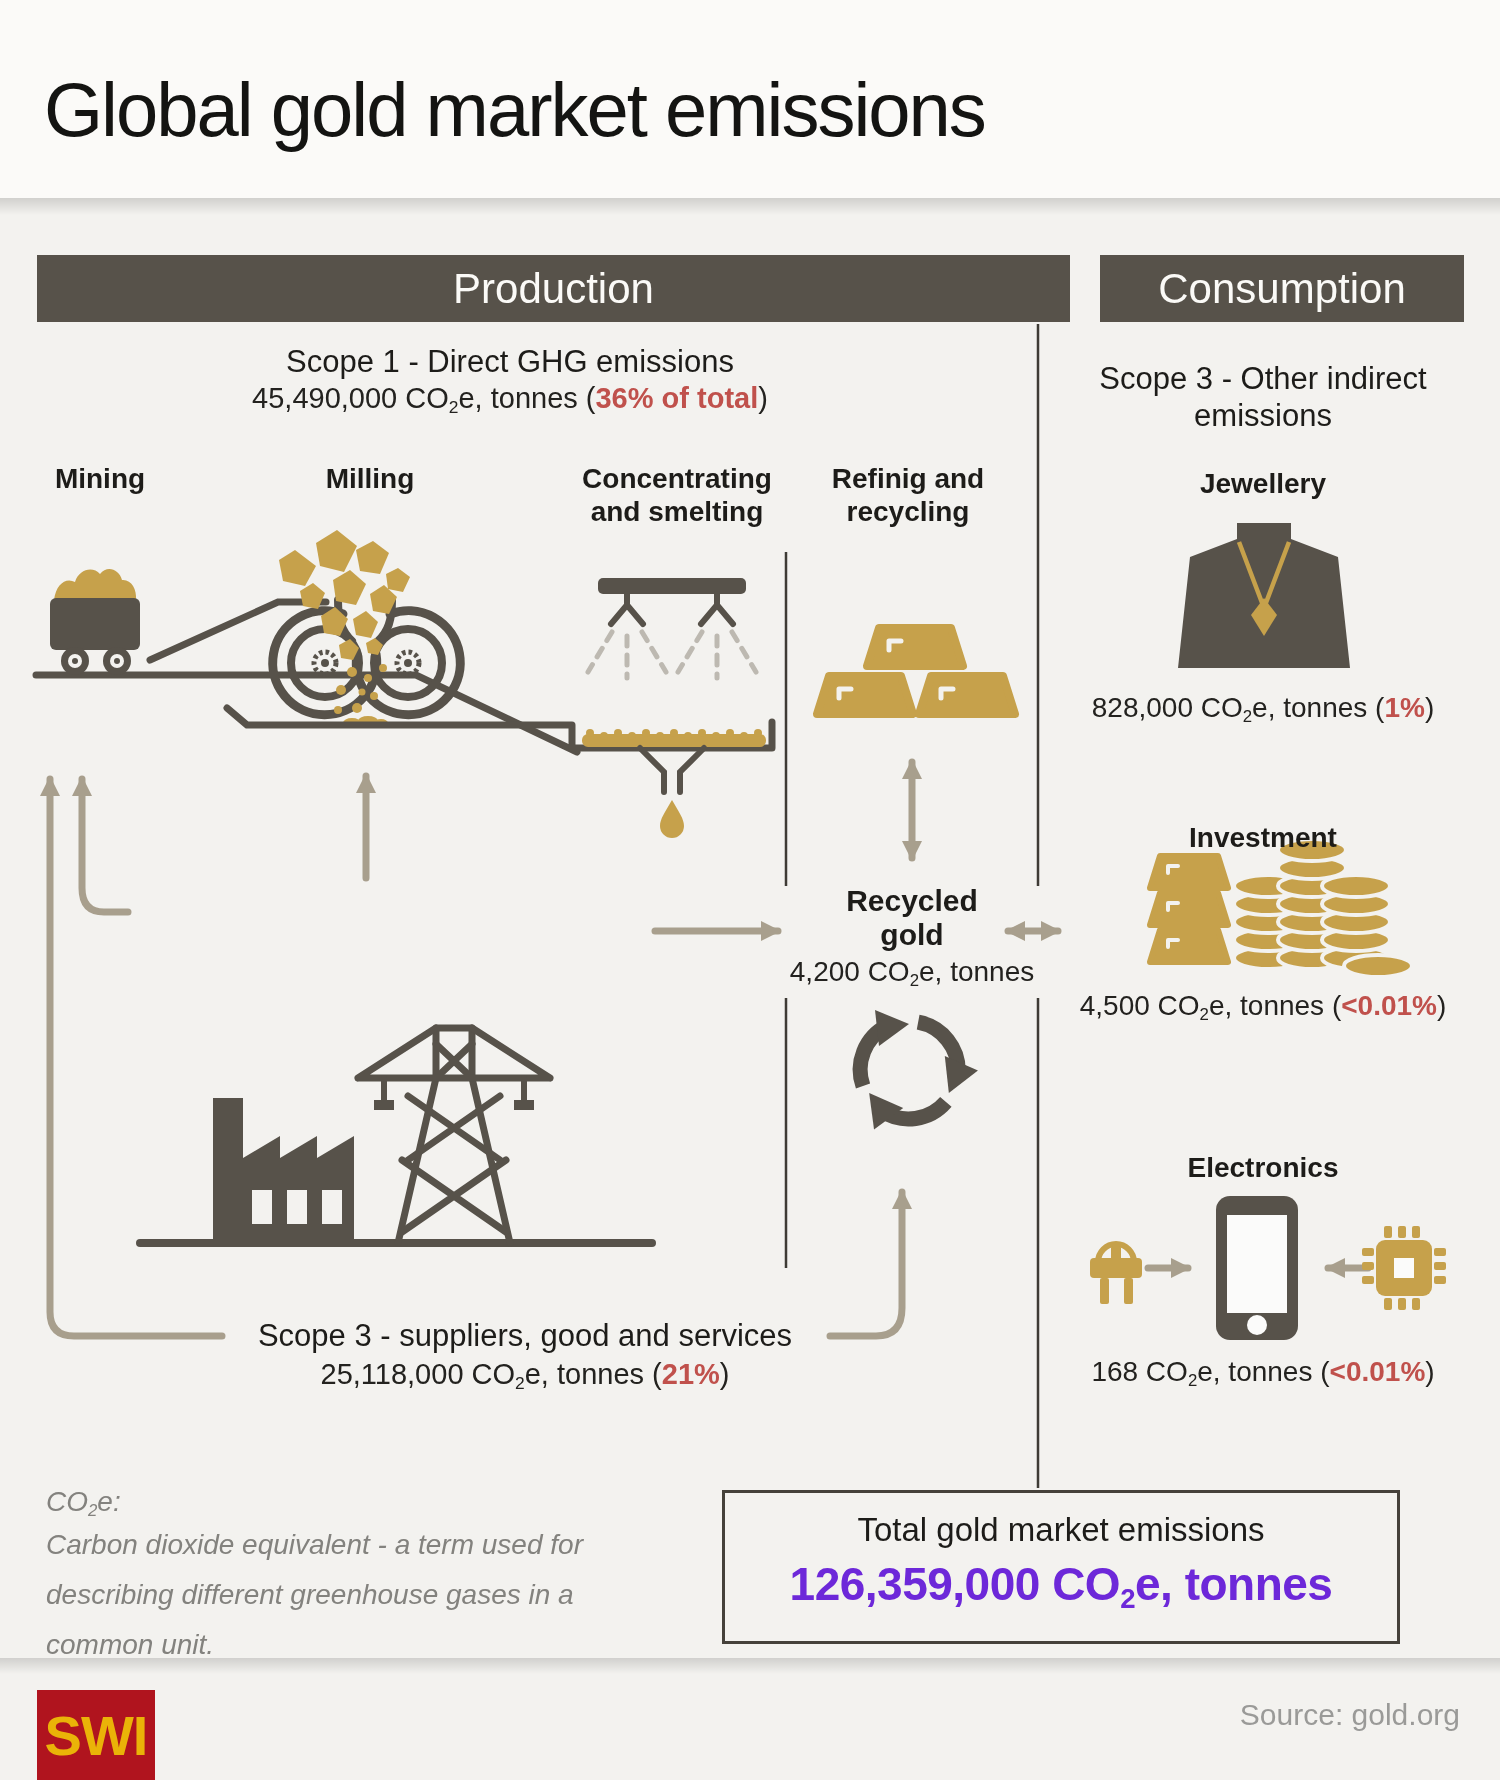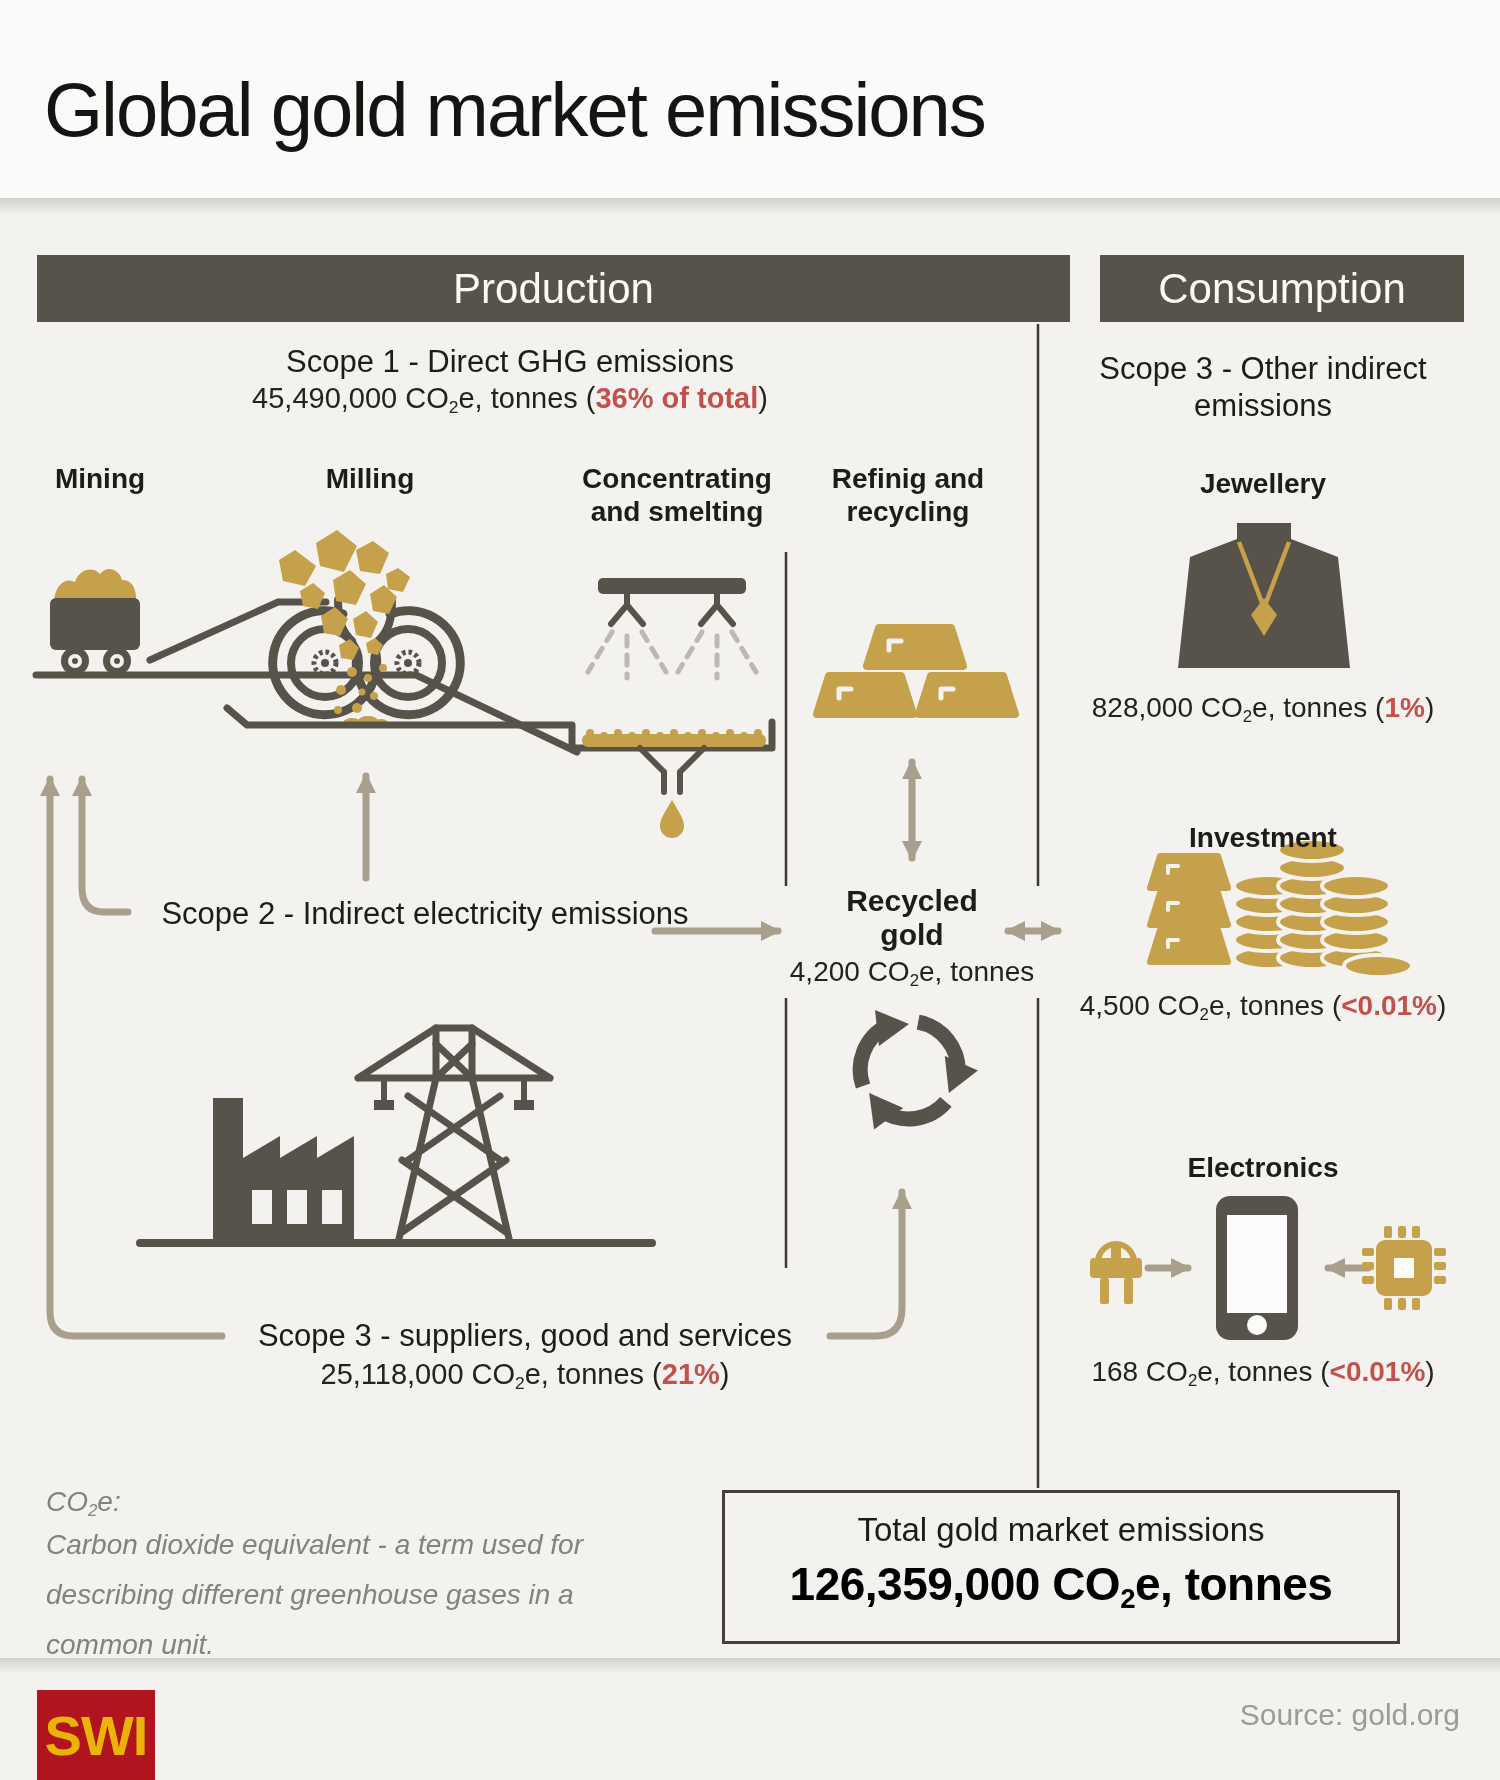--- a/index.html
+++ b/index.html
@@ -18,21 +18,21 @@
   .hl{color:#c0514c;font-weight:700;}
   .s2{font-size:0.6em;vertical-align:-0.30em;}
   .stage{font-weight:700;font-size:28px;line-height:33px;color:#1d1c19;}
   .itemlabel{font-weight:700;font-size:28px;color:#1d1c19;}
   .itemval{font-size:28px;color:#23221f;}
   #recycled-title{font-weight:700;font-size:30px;line-height:34px;}
   #footnote-term{font-size:28px;font-style:italic;color:#83827e;}
   #footnote-body{font-size:28px;font-style:italic;color:#83827e;line-height:50px;width:540px;}
   #total-box{border:3px solid #45413a;width:672px;height:148px;}
   #total-title{font-size:33px;color:#1d1c19;margin-top:18px;}
-  #total-value{font-size:46px;font-weight:700;color:#000000;margin-top:8px;letter-spacing:-0.5px;}
+  #total-value{font-size:46px;font-weight:700;color:#6d28d9;margin-top:8px;letter-spacing:-0.5px;}
   #swi-logo{background:#b0141e;color:#eab308;font-weight:700;font-size:56px;letter-spacing:-1px;
             display:flex;align-items:center;justify-content:center;}
   #source-text{font-size:30px;font-weight:300;color:#9a9a98;text-align:right;width:420px;}
   svg{display:block;}
 </style>
 </head>
 <body>
 
 <div id="canvas">
 
@@ -266,33 +266,32 @@
   <div class="abs ctr scopetitle" style="left:190px;top:344px;width:640px;">Scope 1 - Direct GHG emissions</div>
   <div class="abs ctr val nowrap" style="left:190px;top:382px;width:640px;">
     <span>45,490,000 CO</span><span class="s2">2</span><span>e, tonnes (</span><span class="hl">36% of total</span><span>)</span>
   </div>
 
   <div class="abs ctr stage" style="left:30px;top:462px;width:140px;">Mining</div>
   <div class="abs ctr stage" style="left:300px;top:462px;width:140px;">Milling</div>
   <div class="abs ctr stage" style="left:564px;top:462px;width:226px;">Concentrating and smelting</div>
   <div class="abs ctr stage" style="left:823px;top:462px;width:170px;">Refinig and recycling</div>
 
-  <div class="abs ctr scopetitle nowrap" style="left:130px;top:896px;width:590px;">Scope 2 - Indirect electricity emissions</div>
 
   <div class="abs ctr" id="recycled-title" style="left:832px;top:884px;width:160px;">Recycled gold</div>
   <div class="abs ctr itemval nowrap" style="left:782px;top:956px;width:260px;">
     <span>4,200 CO</span><span class="s2">2</span><span>e, tonnes</span>
   </div>
 
   <div class="abs ctr scopetitle nowrap" style="left:220px;top:1318px;width:610px;">Scope 3 - suppliers, good and services</div>
   <div class="abs ctr val nowrap" style="left:220px;top:1358px;width:610px;">
     <span>25,118,000 CO</span><span class="s2">2</span><span>e, tonnes (</span><span class="hl">21%</span><span>)</span>
   </div>
 
-  <div class="abs ctr scopetitle" style="left:1080px;top:350px;width:366px;line-height:37px;">Scope 3 - Other indirect emissions</div>
+  <div class="abs ctr scopetitle" style="left:1080px;top:360px;width:366px;line-height:37px;">Scope 3 - Other indirect emissions</div>
 
   <div class="abs ctr itemlabel" style="left:1163px;top:468px;width:200px;">Jewellery</div>
   <div class="abs ctr itemval nowrap" style="left:1063px;top:692px;width:400px;">
     <span>828,000 CO</span><span class="s2">2</span><span>e, tonnes (</span><span class="hl">1%</span><span>)</span>
   </div>
 
   <div class="abs ctr itemlabel" style="left:1163px;top:822px;width:200px;">Investment</div>
   <div class="abs ctr itemval nowrap" style="left:1063px;top:990px;width:400px;">
     <span>4,500 CO</span><span class="s2">2</span><span>e, tonnes (</span><span class="hl">&lt;0.01%</span><span>)</span>
   </div>

